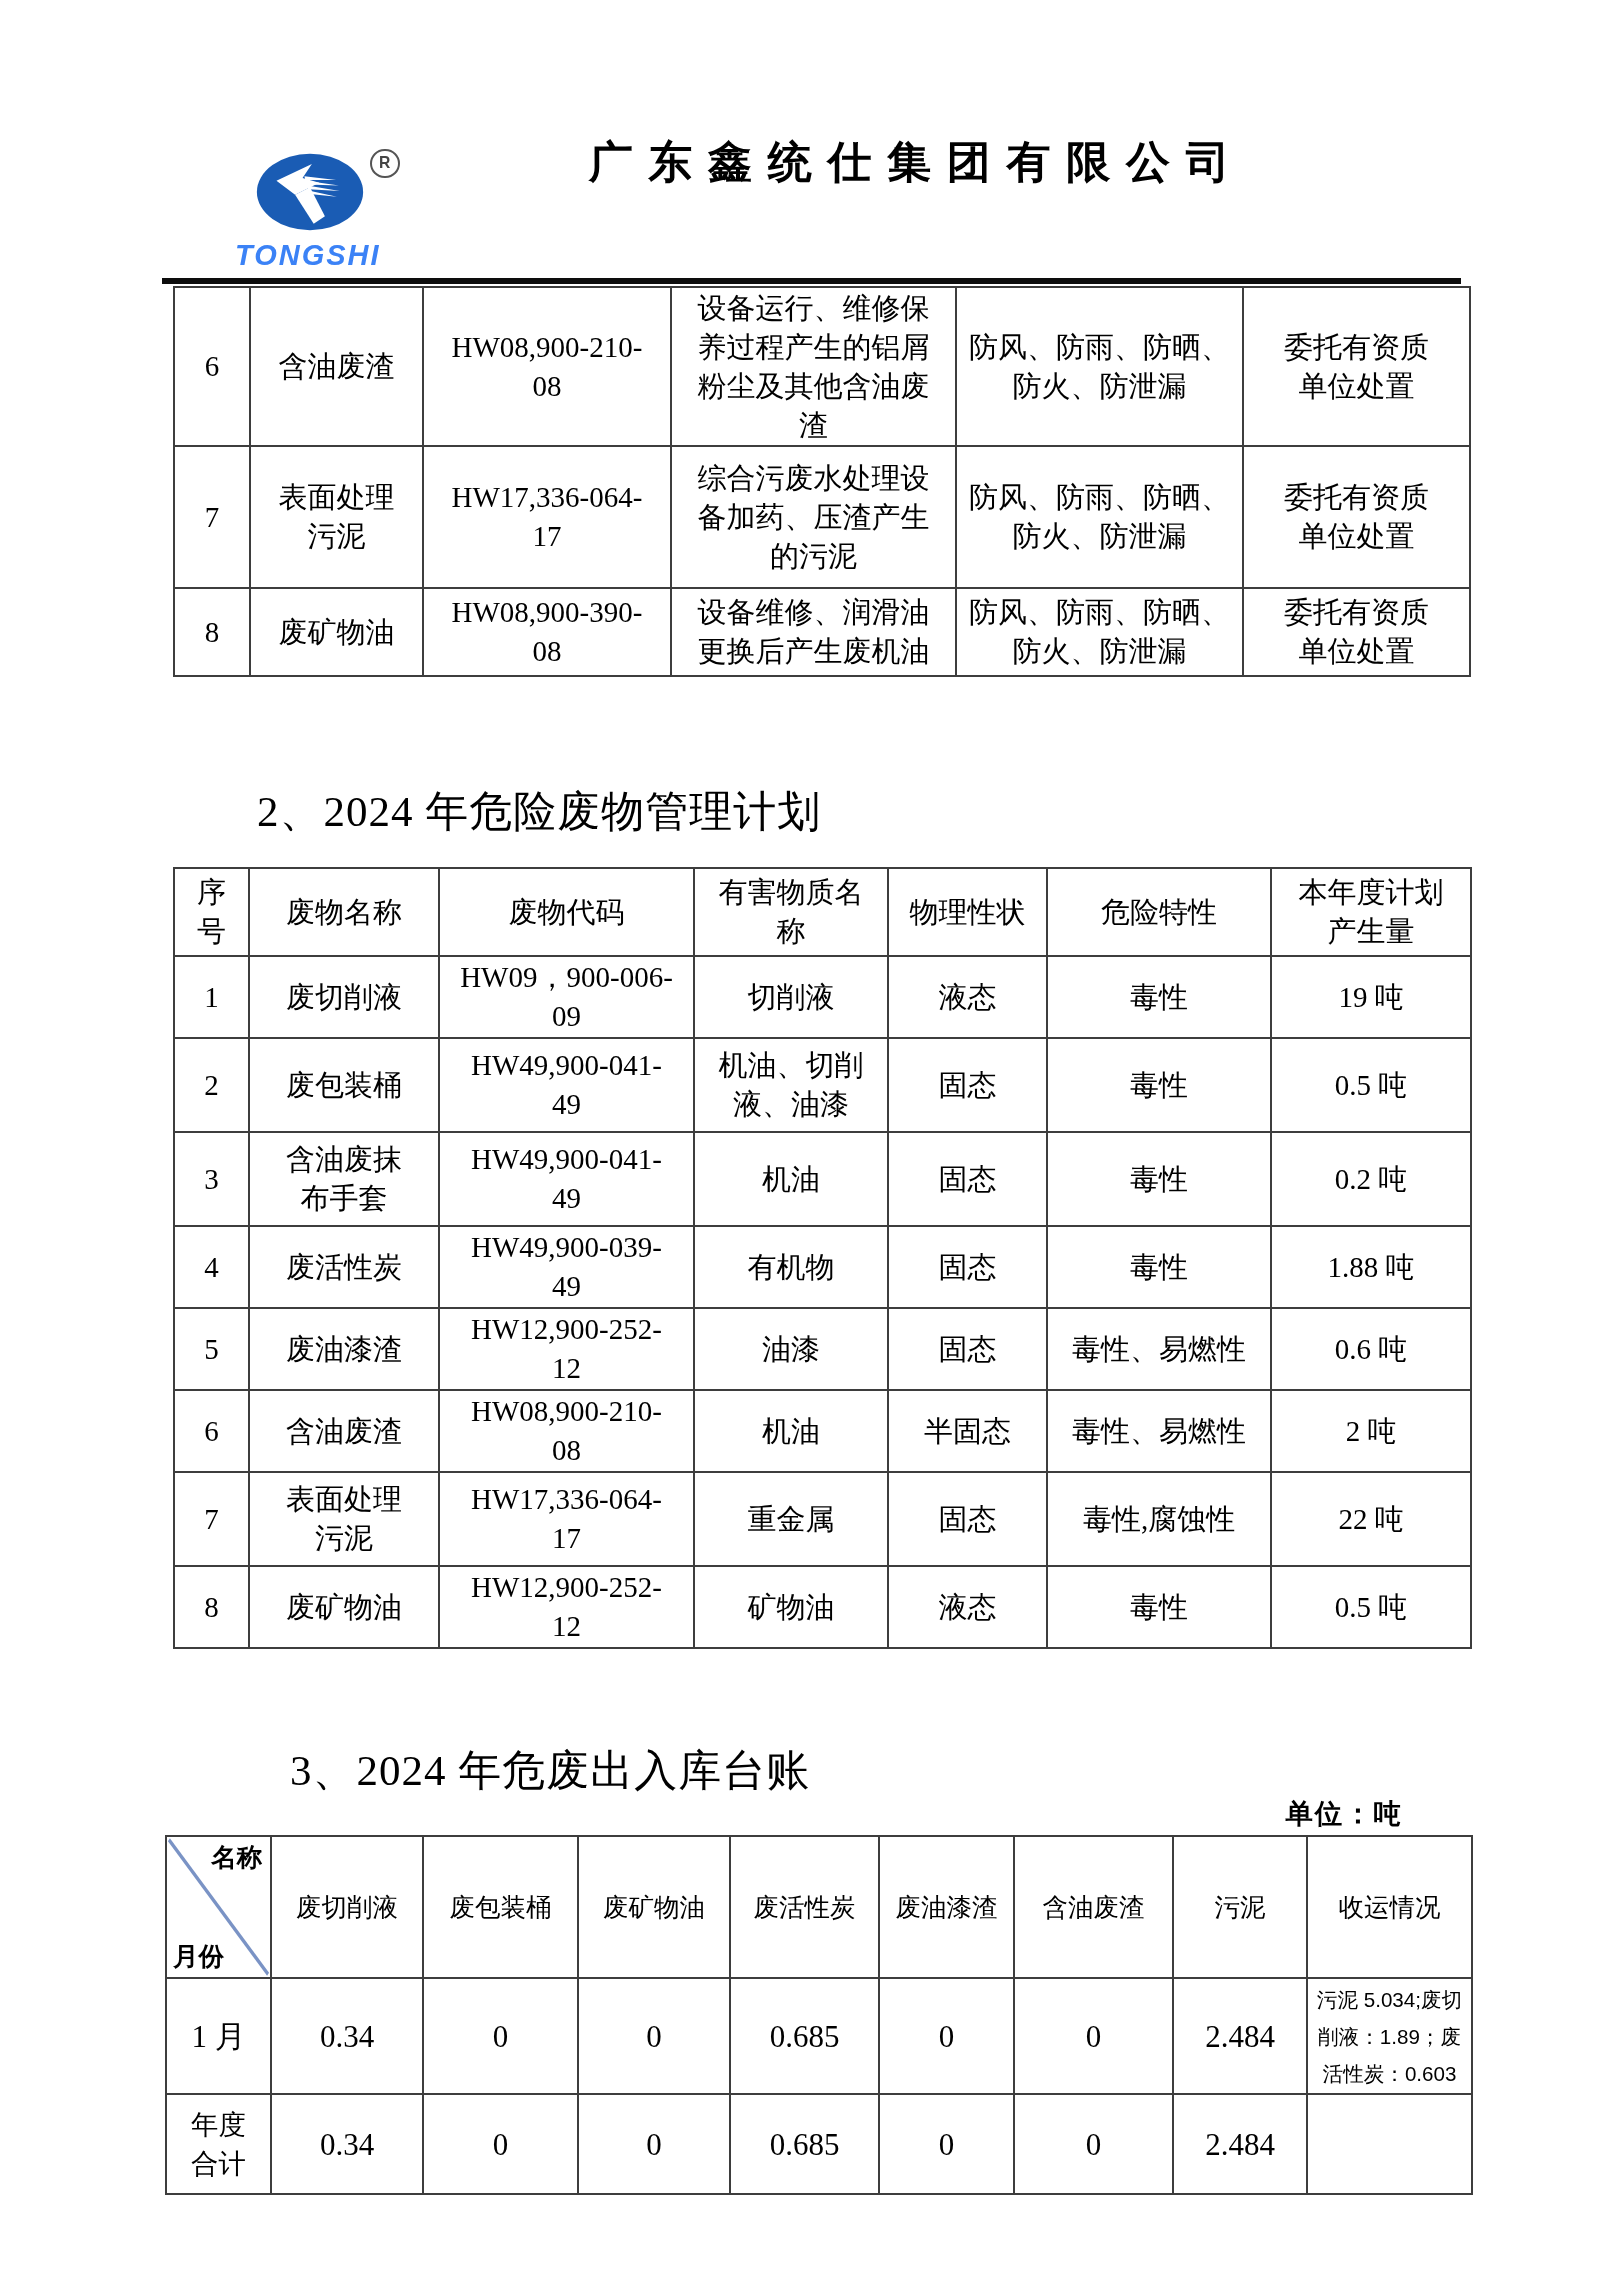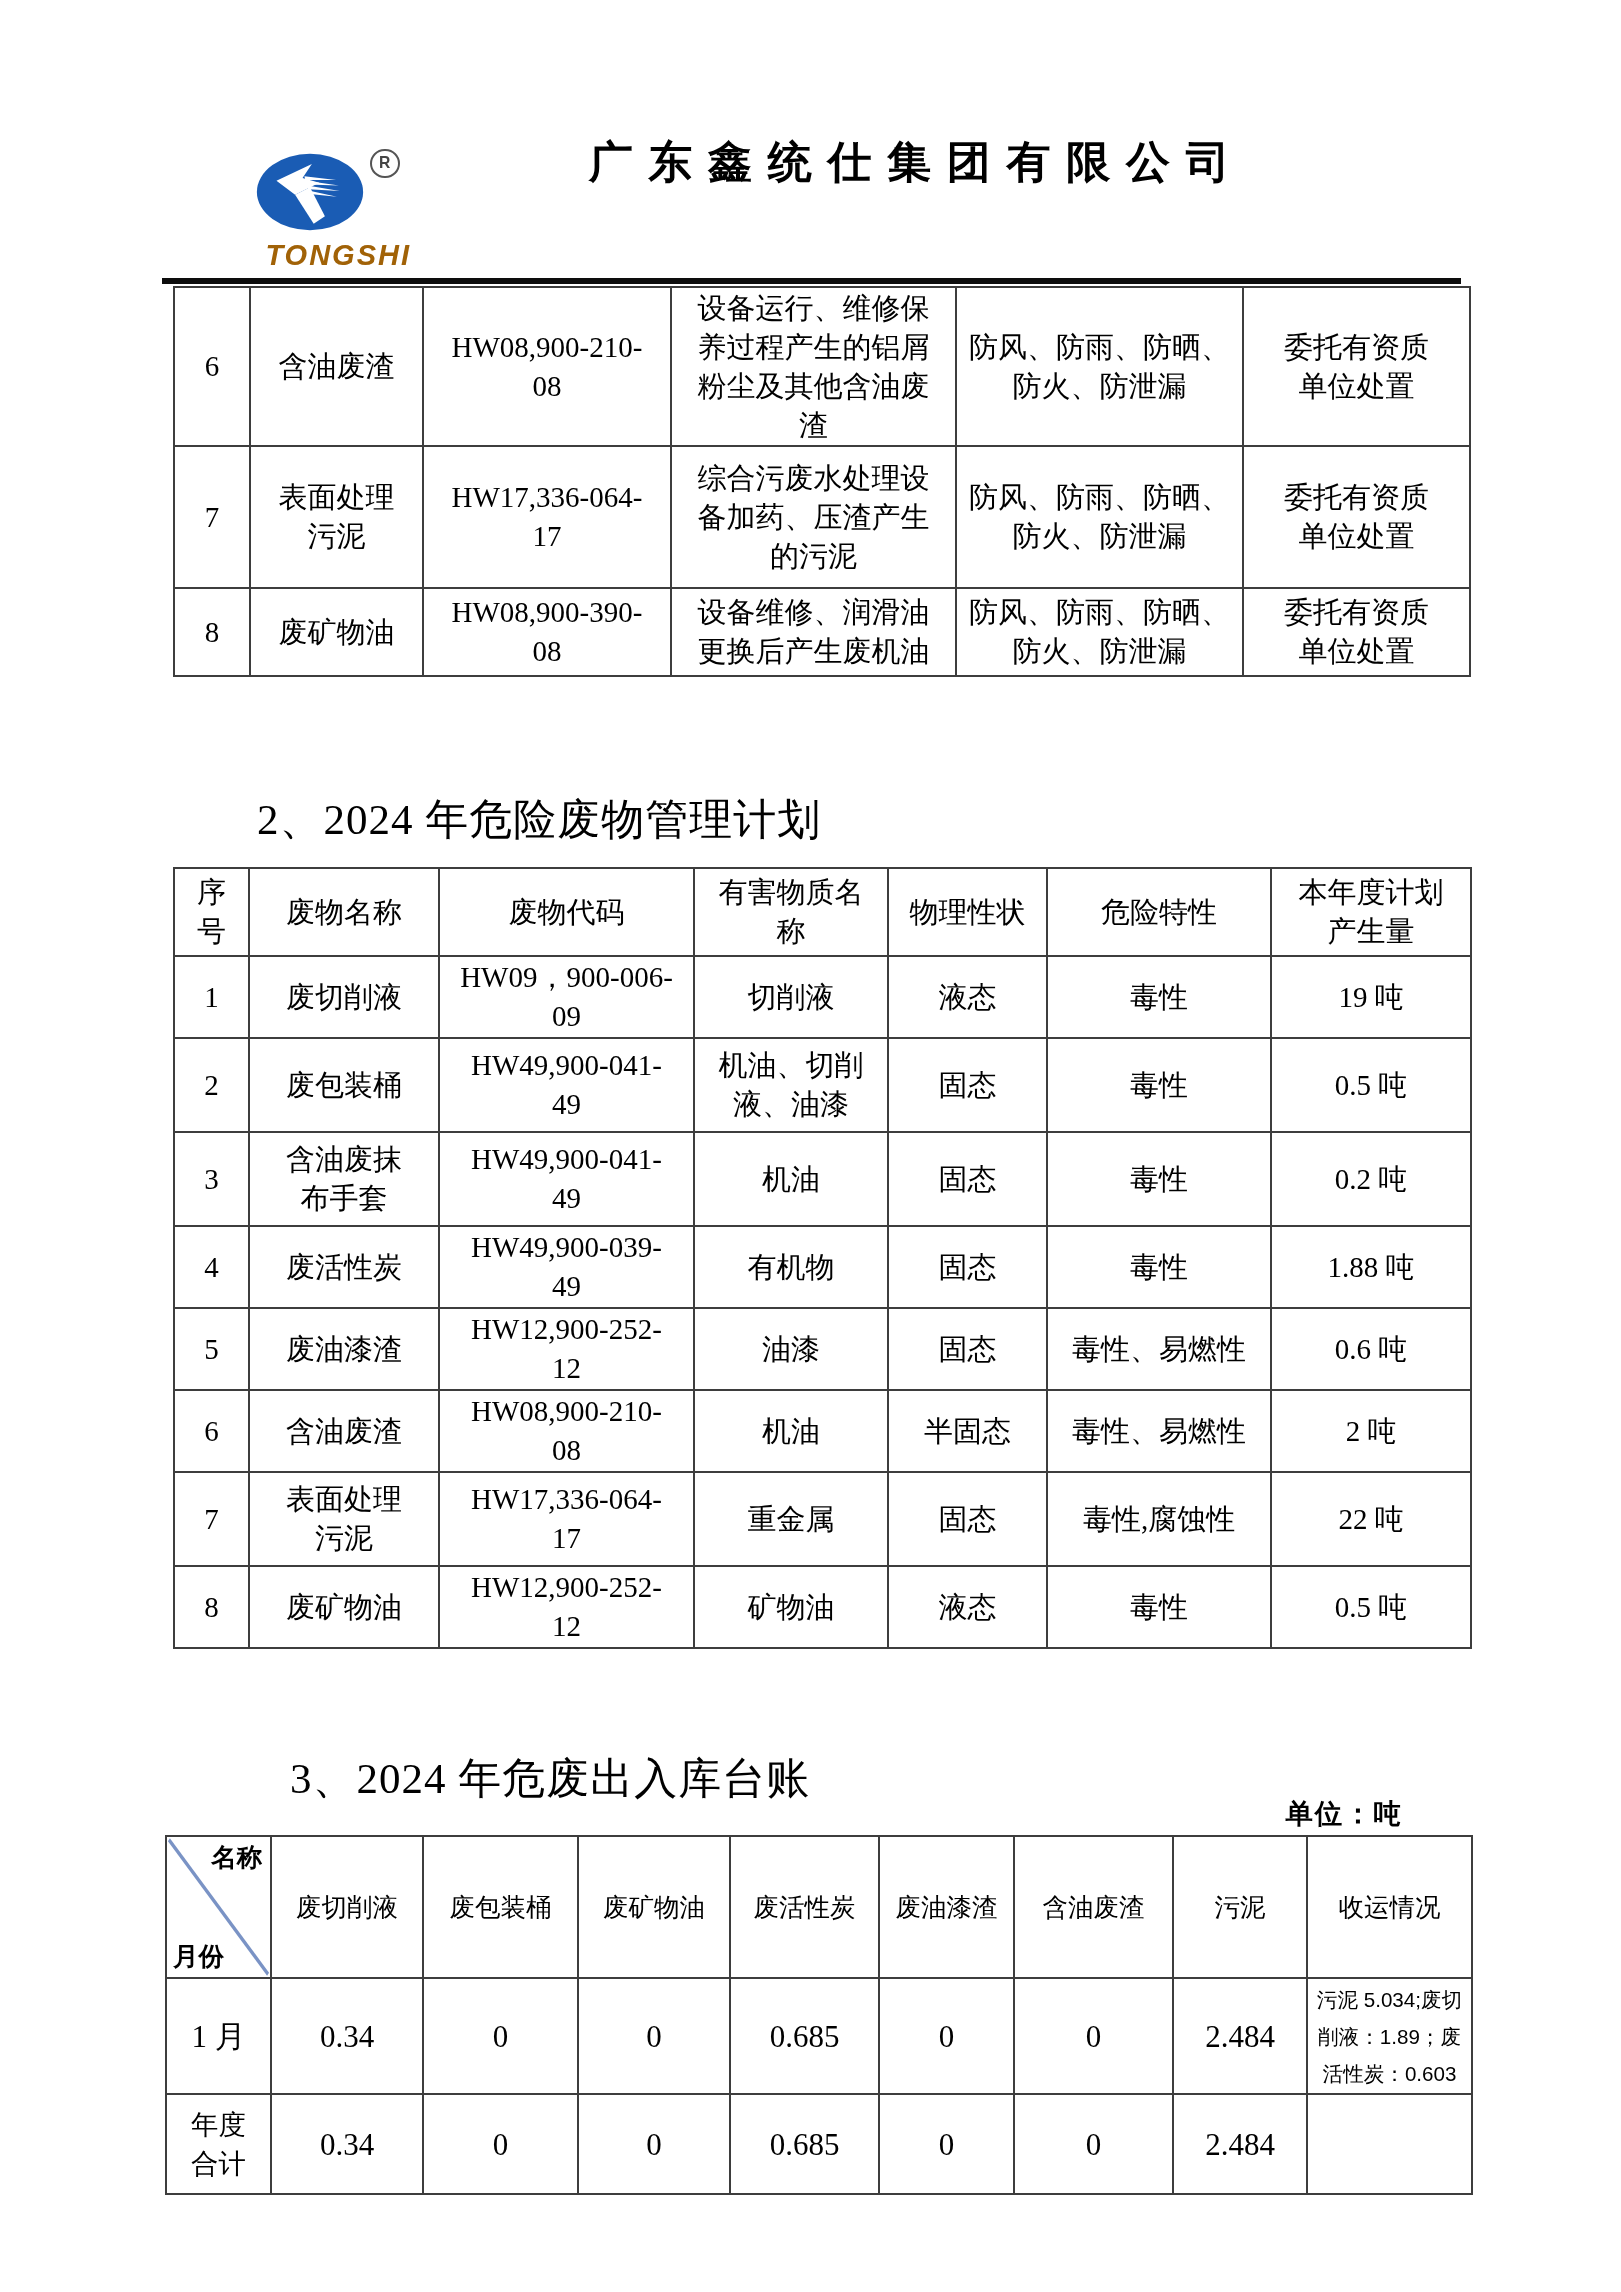--- a/index.html
+++ b/index.html
@@ -4,22 +4,22 @@
 <style>
   html,body{margin:0;padding:0;background:#e8e8e8;}
   .page{position:relative;width:1621px;height:2293px;background:#ffffff;margin:0 auto;overflow:hidden;
         font-family:"Liberation Serif","DejaVu Serif",serif;color:#000;}
 
   
   .logo-block{position:absolute;left:235px;top:135px;width:176px;height:147px;}
   .logo-svg{position:absolute;left:17.6px;top:15.7px;width:114px;height:82px;}
   .reg-mark{position:absolute;left:135px;top:13.7px;width:25.5px;height:25.5px;border:2px solid #555;border-radius:50%;
             font:bold 15.7px/23.5px "Liberation Sans",sans-serif;text-align:center;color:#444;}
-  .brand{position:absolute;left:0;top:104px;width:176px;text-align:right;
-         font:italic 800 29px/33px "Liberation Sans",sans-serif;letter-spacing:2px;color:#a16207;}
+  .brand{position:absolute;left:0;top:104px;width:176px;text-align:left;
+         font:italic 800 29px/33px "Liberation Sans",sans-serif;letter-spacing:2px;color:#3b82f6;}
   .title-zh{position:absolute;left:510px;top:116px;width:814px;text-align:center;
             font:bold 44px/59px "Liberation Sans",sans-serif;letter-spacing:15.7px;color:#000;margin-top:16px;}
   .title-en{position:absolute;left:431px;top:231px;width:970px;text-align:center;
             font:500 30px/39px "Liberation Sans",sans-serif;letter-spacing:2.9px;color:#111;}
   .header-rule{position:absolute;left:162px;top:278px;width:1299px;height:5.9px;background:#0d0d0d;}
 
   
   table.doc{border-collapse:collapse;table-layout:fixed;position:absolute;background:#fff;}
   table.doc td,table.doc th{border:2px solid #3d3d3d;text-align:center;vertical-align:middle;
         white-space:pre-line;padding:0 3.9px;font-weight:400;overflow:hidden;}
@@ -30,21 +30,21 @@
   .note-cell{font:bold 20.6px/37px "Liberation Sans","DejaVu Sans",sans-serif;text-align:left;padding:0 9.8px;}
   .annual-label{font:bold 27.4px/39px "Liberation Sans","DejaVu Sans",sans-serif;}
 
   
   .corner{position:relative;padding:0;}
   .corner .diag{position:absolute;left:0;top:0;width:100%;height:100%;}
   .corner .c-top{position:absolute;right:7.8px;top:5.9px;font:bold 25.5px/29px "Liberation Sans",sans-serif;}
   .corner .c-bot{position:absolute;left:5.9px;bottom:5.9px;font:bold 25.5px/29px "Liberation Sans",sans-serif;}
 
   
-  .sec-heading{position:absolute;font:43px/55px "Liberation Serif","DejaVu Serif",serif;color:#000;letter-spacing:1px;margin-top:8px;}
+  .sec-heading{position:absolute;font:43px/55px "Liberation Serif","DejaVu Serif",serif;color:#000;letter-spacing:1px;}
   .unit-label{position:absolute;top:1790px;right:218px;font:bold 27.4px/33px "Liberation Sans","DejaVu Sans",sans-serif;letter-spacing:2px;margin-top:7px;}
 </style>
 </head>
 <body>
 
 <div class="page">
 
   <div class="logo-block">
     <svg class="logo-svg" viewBox="0 0 120 88">
       <ellipse cx="60" cy="44" rx="57" ry="41" fill="#1a5cb4"></ellipse>

